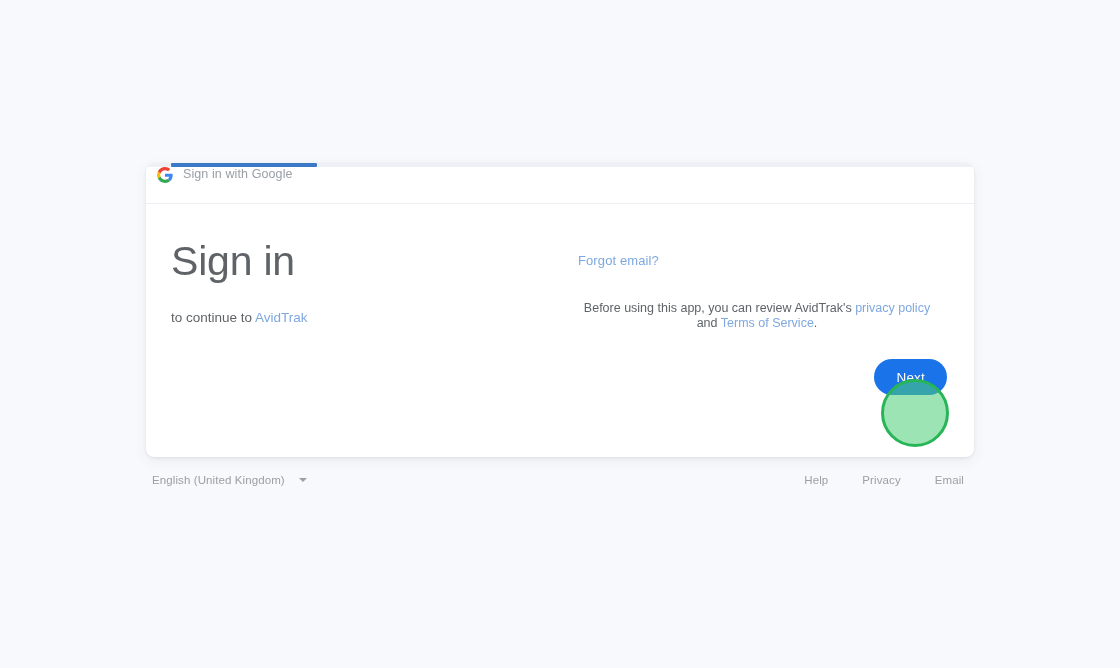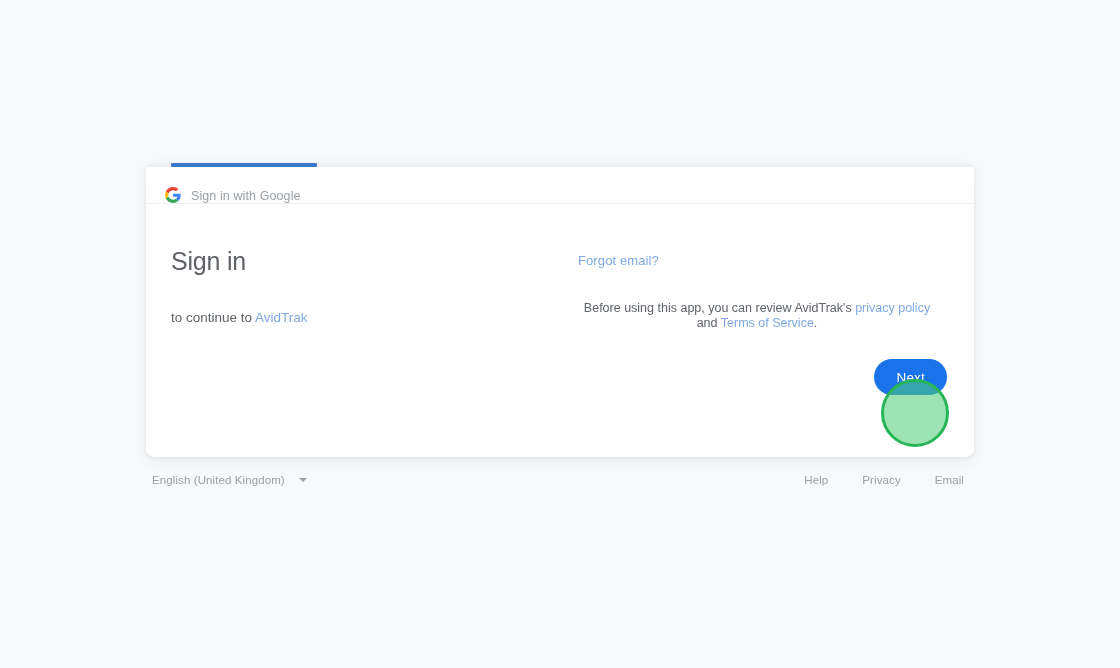--- a/index.html
+++ b/index.html
@@ -46,22 +46,22 @@
     border-radius: 1px;
   }
 
   
   #card-header {
     position: absolute;
     left: 0; top: 4px;
     width: 100%;
     height: 37px;
     display: flex;
-    align-items: flex-end;
-    padding-left: 19px;
+    align-items: flex-start;
+    padding-left: 11px;
     box-sizing: border-box;
     border-bottom: 1px solid #eceef1;
   }
   #google-g-icon {
     width: 16px; height: 16px;
     display: block;
     flex: 0 0 auto;
   }
   #header-title {
     margin-left: 10px;
@@ -78,21 +78,21 @@
     width: 100%;
     height: 252px;
     display: flex;
   }
   #left-pane {
     width: 408px;
     padding: 38px 0 0 25px;
     box-sizing: border-box;
   }
   #page-title {
-    font-size: 25px;
+    font-size: 41px;
     font-weight: 400;
     color: #5f6368;
     letter-spacing: -.2px;
     line-height: 36px;
     margin: 0;
   }
   #subtitle {
     margin-top: 30px;
     font-size: 13.5px;
     color: #5f6368;

